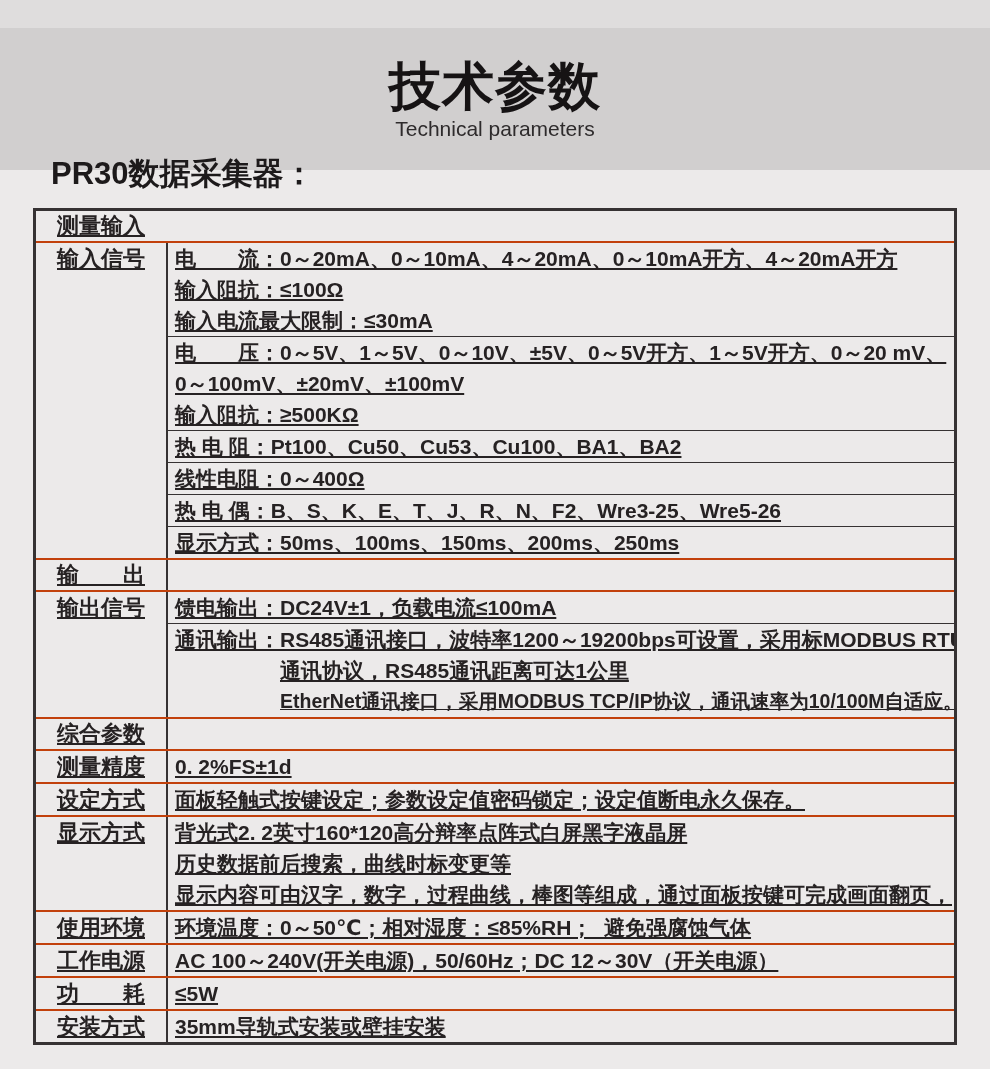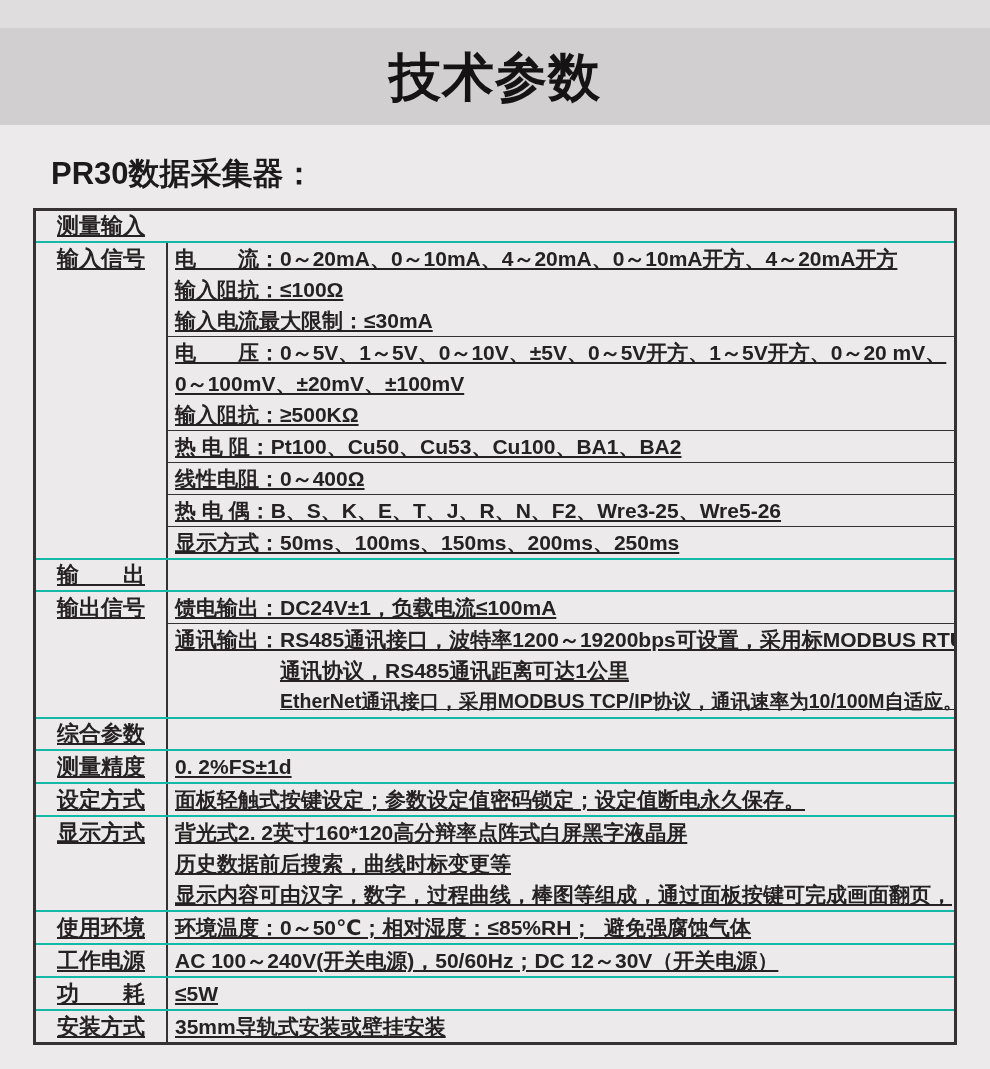--- a/index.html
+++ b/index.html
@@ -4,34 +4,34 @@
 <style>
   html,body{margin:0;padding:0;}
   body{
     width:990px;height:1069px;overflow:hidden;position:relative;
     background:#eceaea;
     font-family:"Liberation Sans","DejaVu Sans",sans-serif;
     color:#262223;
   }
   .top-strip{position:absolute;left:0;top:0;width:990px;height:28px;background:#dfdddd;}
   .banner{
-    position:absolute;left:0;top:28px;width:990px;height:97px;background:#d1cfcf;
+    position:absolute;left:0;top:28px;width:990px;height:142px;background:#d1cfcf;
     display:flex;flex-direction:column;align-items:center;justify-content:center;
   }
   .banner-title{font-size:52px;font-weight:bold;color:#161314;line-height:58px;letter-spacing:1px;}
   .banner-sub{font-size:21px;color:#2e2b2c;line-height:24px;margin-top:2px;}
   .page-title{
     position:absolute;left:51px;top:153px;font-size:31px;font-weight:bold;color:#1d1a1b;
   }
   .spec-table{
     position:absolute;left:33px;top:208px;width:918px;
     border:3px solid #363233;background:#eceaea;text-decoration:underline;
   }
   .row{display:flex;align-items:stretch;}
-  .row + .row{border-top:2px solid #14b8a6;}
+  .row + .row{border-top:2px solid #c2410c;}
   .label{
     flex:0 0 130px;width:130px;
     display:flex;align-items:center;justify-content:center;
     font-size:22px;font-weight:bold;line-height:30px;
     overflow:hidden;white-space:pre;
   }
   .group .label{align-items:flex-start;padding-top:1px;}
   .content{
     flex:1 1 auto;border-left:2px solid #363233;overflow:hidden;min-height:31px;
   }
@@ -45,20 +45,21 @@
   .indent{padding-left:112px;}
   .tight{font-size:19.5px;}
 </style>
 </head>
 <body>
 
 <div class="top-strip"></div>
 
 <div class="banner">
   <div class="banner-title">技术参数</div>
+  <div class="banner-sub">Technical parameters</div>
 </div>
 
 <div class="page-title">PR30数据采集器：</div>
 
 <div class="spec-table">
 
   <div class="row section nodiv">
     <div class="label">测量输入</div>
     <div class="content"></div>
   </div>

